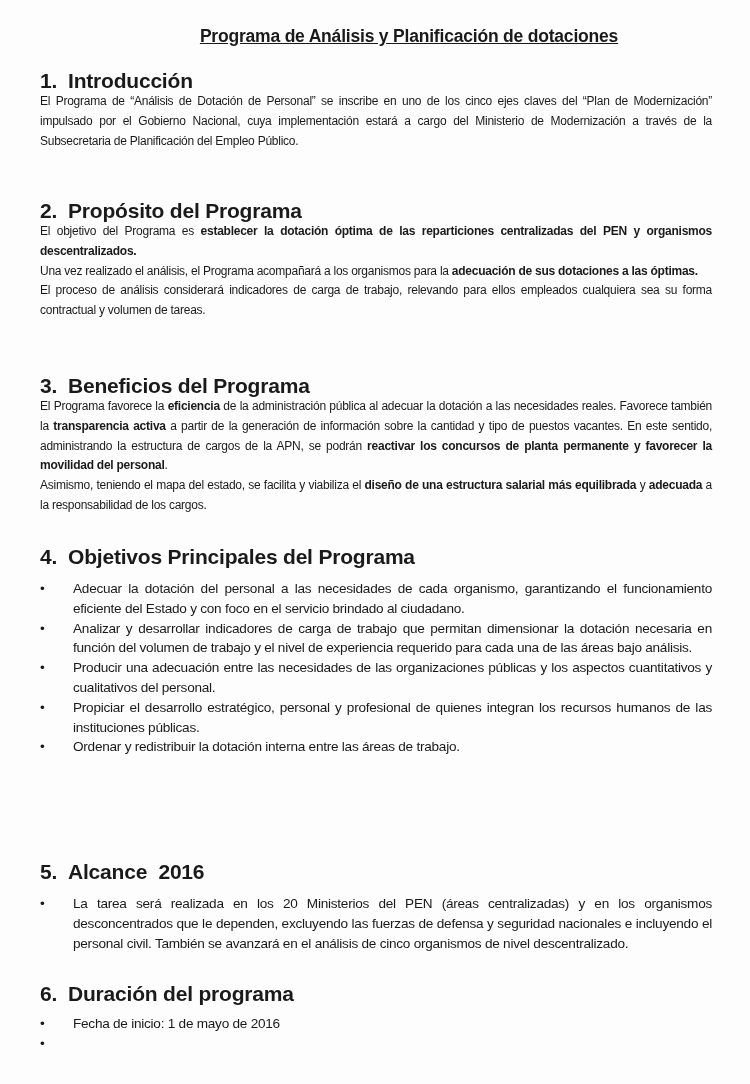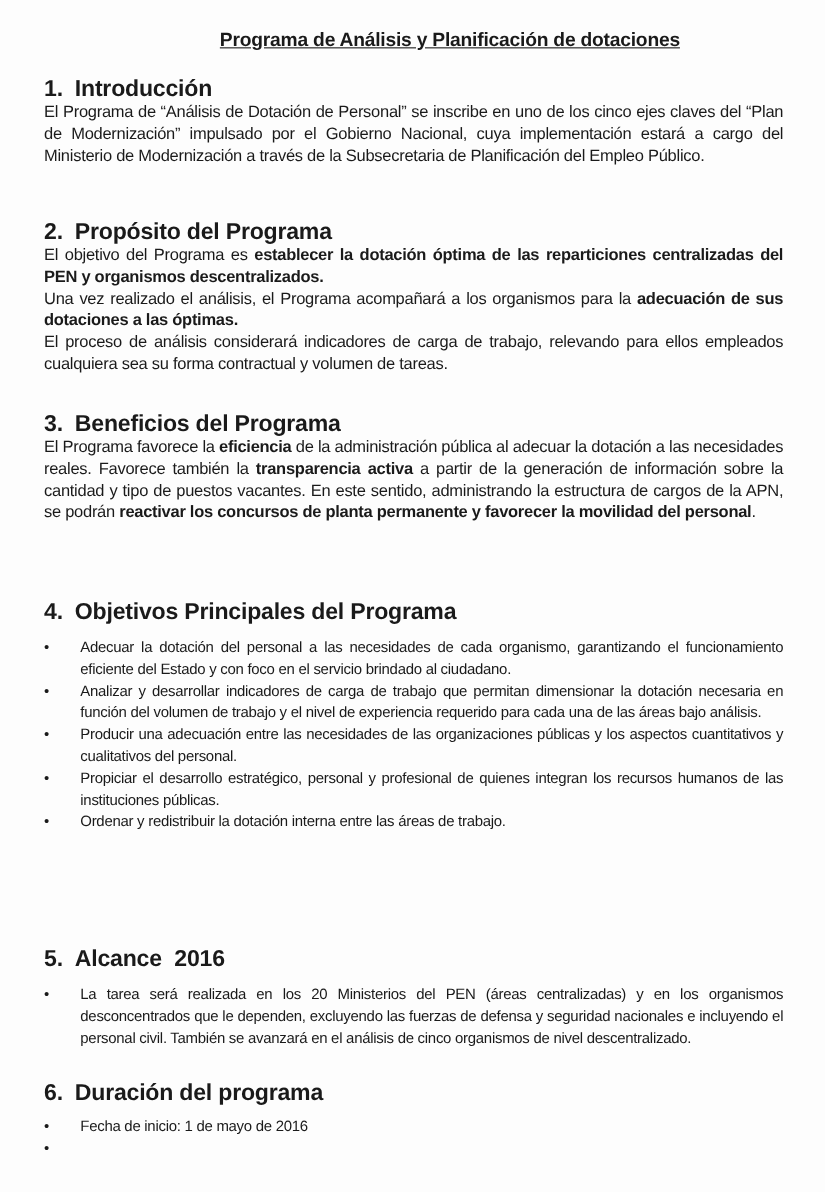--- a/index.html
+++ b/index.html
@@ -14,21 +14,21 @@
     text-decoration: underline; padding-left: 68px; box-sizing: border-box;
     letter-spacing: -0.2px;
   }
   .section { position: absolute; left: 40px; width: 672px; }
   .section h2 {
     margin: 0; font-size: 21px; font-weight: bold; letter-spacing: -0.2px;
     line-height: 22px;
   }
   .section h2 .num { display: inline-block; width: 28px; }
   .para {
-    margin: 0; font-size: 15px; line-height: 19.8px; text-align: justify;
+    margin: 0; font-size: 12px; line-height: 19.8px; text-align: justify;
     letter-spacing: -0.25px;
   }
   .para b { font-weight: bold; }
   ul.bullets { list-style: none; margin: 0; padding: 0; }
   ul.bullets li {
     position: relative; padding-left: 33px; font-size: 13.6px; line-height: 19.8px;
     text-align: justify; letter-spacing: -0.25px;
   }
   ul.bullets li .bullet {
     position: absolute; left: 0; top: 0; width: 12px; text-align: left;
@@ -63,20 +63,21 @@
         <p class="para"><span>El objetivo del Programa es </span><b>establecer la dotación óptima de las reparticiones centralizadas del PEN  y organismos descentralizados.</b></p>
         <p class="para"><span>Una vez realizado el análisis, el Programa acompañará a los organismos para la </span><b>adecuación de sus dotaciones a las óptimas.</b></p>
         <p class="para"><span>El proceso de análisis considerará indicadores de carga de trabajo, relevando para ellos empleados cualquiera sea su forma contractual y volumen de tareas.</span></p>
       </div>
   </section>
 
   <section class="section" id="s3">
     <h2><span class="num">3.</span><span>Beneficios del Programa</span></h2>
     <div class="paras">
         <p class="para"><span>El Programa favorece la </span><b>eficiencia</b><span> de la administración pública al adecuar la dotación a las necesidades reales. Favorece también la </span><b>transparencia activa</b><span> a partir de la generación de información sobre la cantidad y tipo de puestos vacantes. En este sentido, administrando la estructura de cargos de la APN, se podrán </span><b>reactivar los concursos de planta permanente y favorecer la movilidad del personal</b><span>.</span></p>
+        <p class="para"><span>Asimismo, teniendo el mapa del estado, se facilita y viabiliza el </span><b>diseño de una estructura salarial más equilibrada</b><span> y </span><b>adecuada</b><span> a la responsabilidad de los cargos.</span></p>
       </div>
   </section>
 
   <section class="section" id="s4">
     <h2><span class="num">4.</span><span>Objetivos Principales del Programa</span></h2>
     <ul class="bullets">
         <li><span class="bullet">•</span><span>Adecuar la dotación del personal a las necesidades de cada organismo, garantizando el funcionamiento eficiente del Estado y con foco en el servicio brindado al ciudadano.</span></li>
         <li><span class="bullet">•</span><span>Analizar y desarrollar indicadores de carga de trabajo que permitan dimensionar la dotación necesaria en función del volumen de trabajo y el nivel de experiencia requerido para cada una de las áreas bajo análisis.</span></li>
         <li><span class="bullet">•</span><span>Producir una adecuación entre las necesidades de las organizaciones públicas y los aspectos cuantitativos y cualitativos del personal.</span></li>
         <li><span class="bullet">•</span><span>Propiciar el desarrollo estratégico, personal y profesional de quienes integran los recursos humanos de las instituciones públicas.</span></li>

